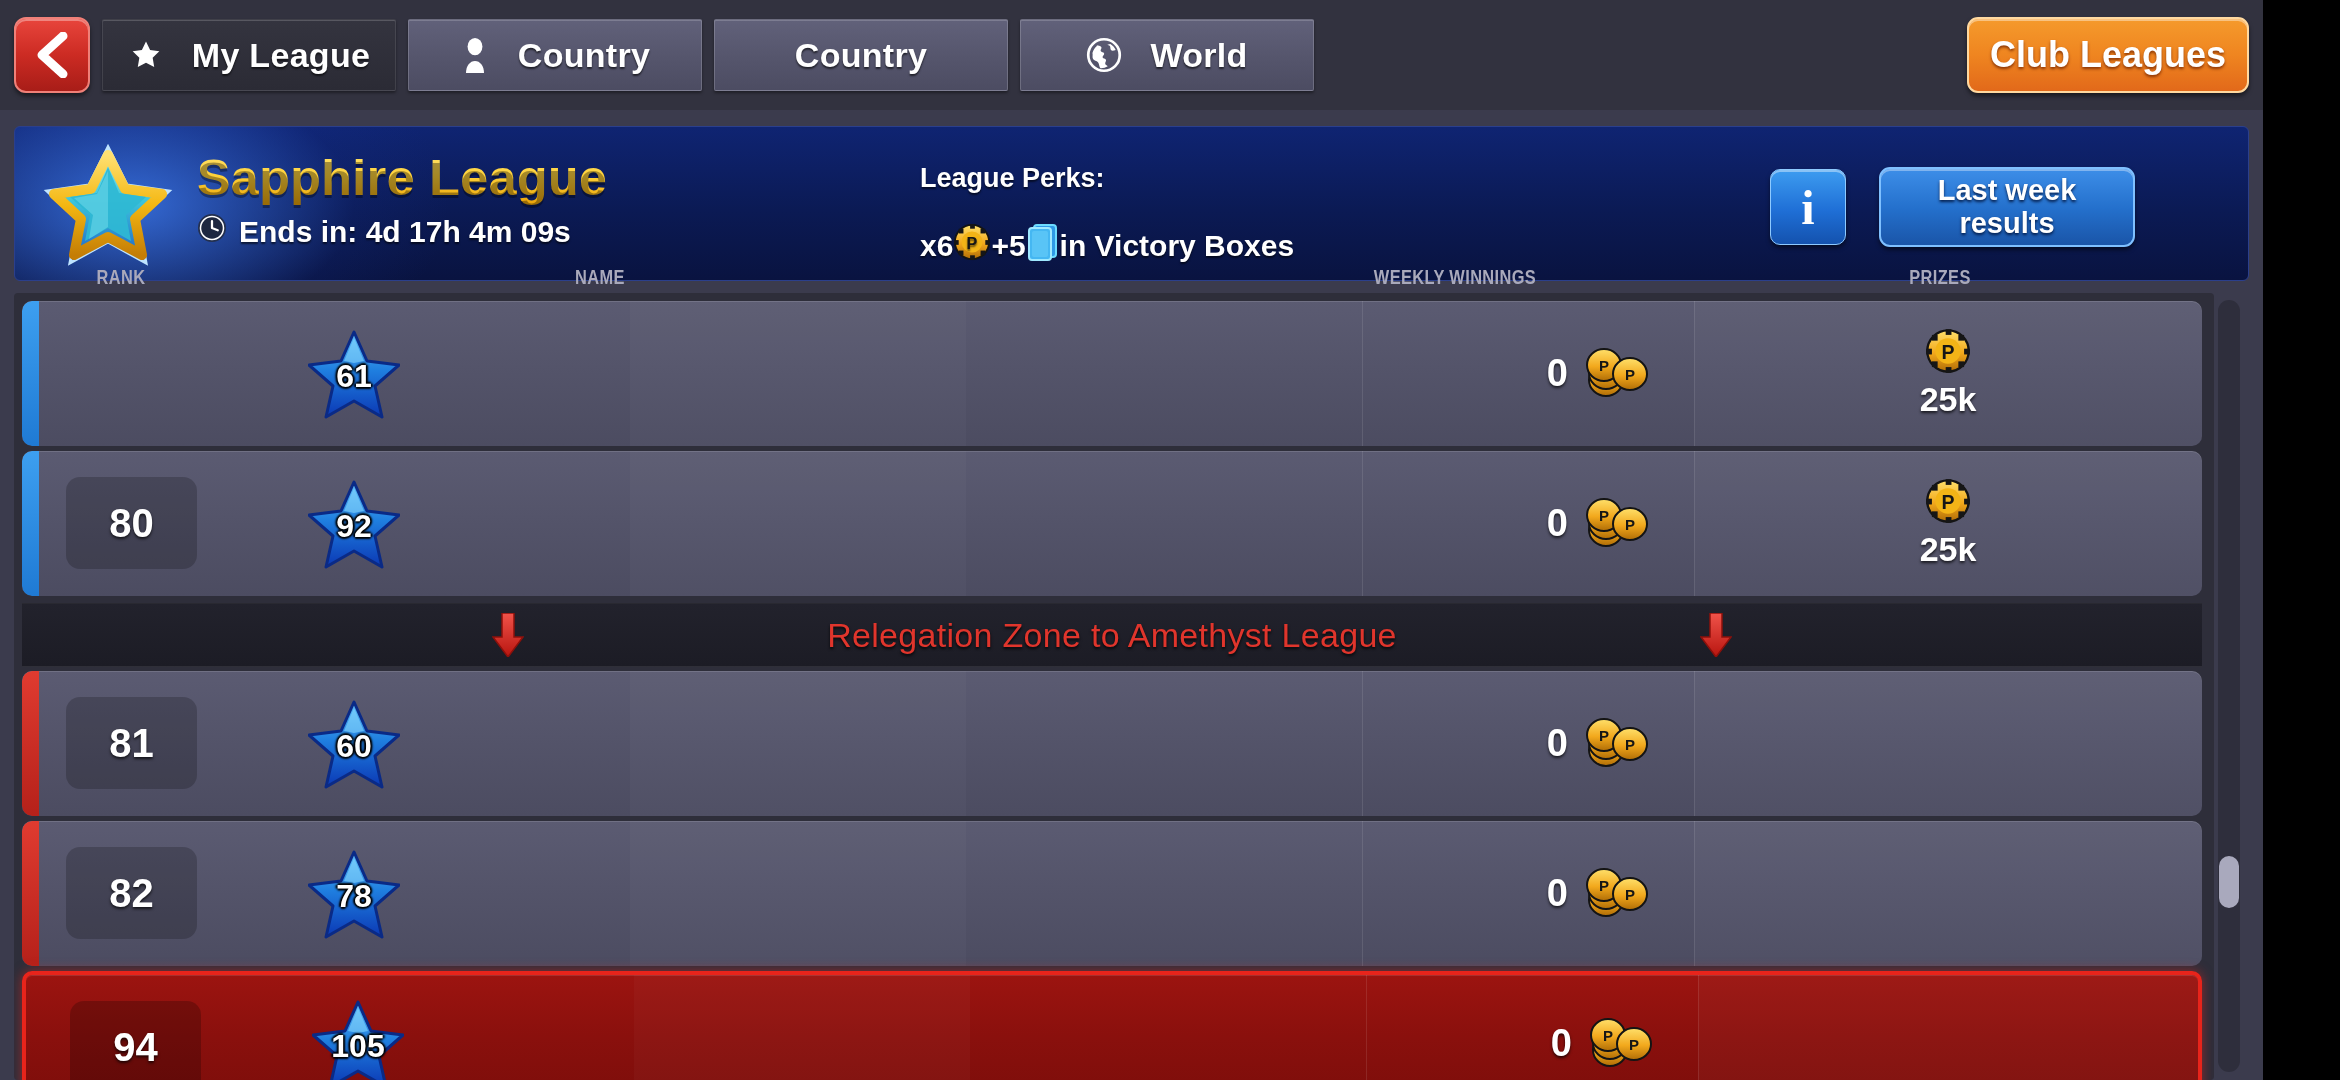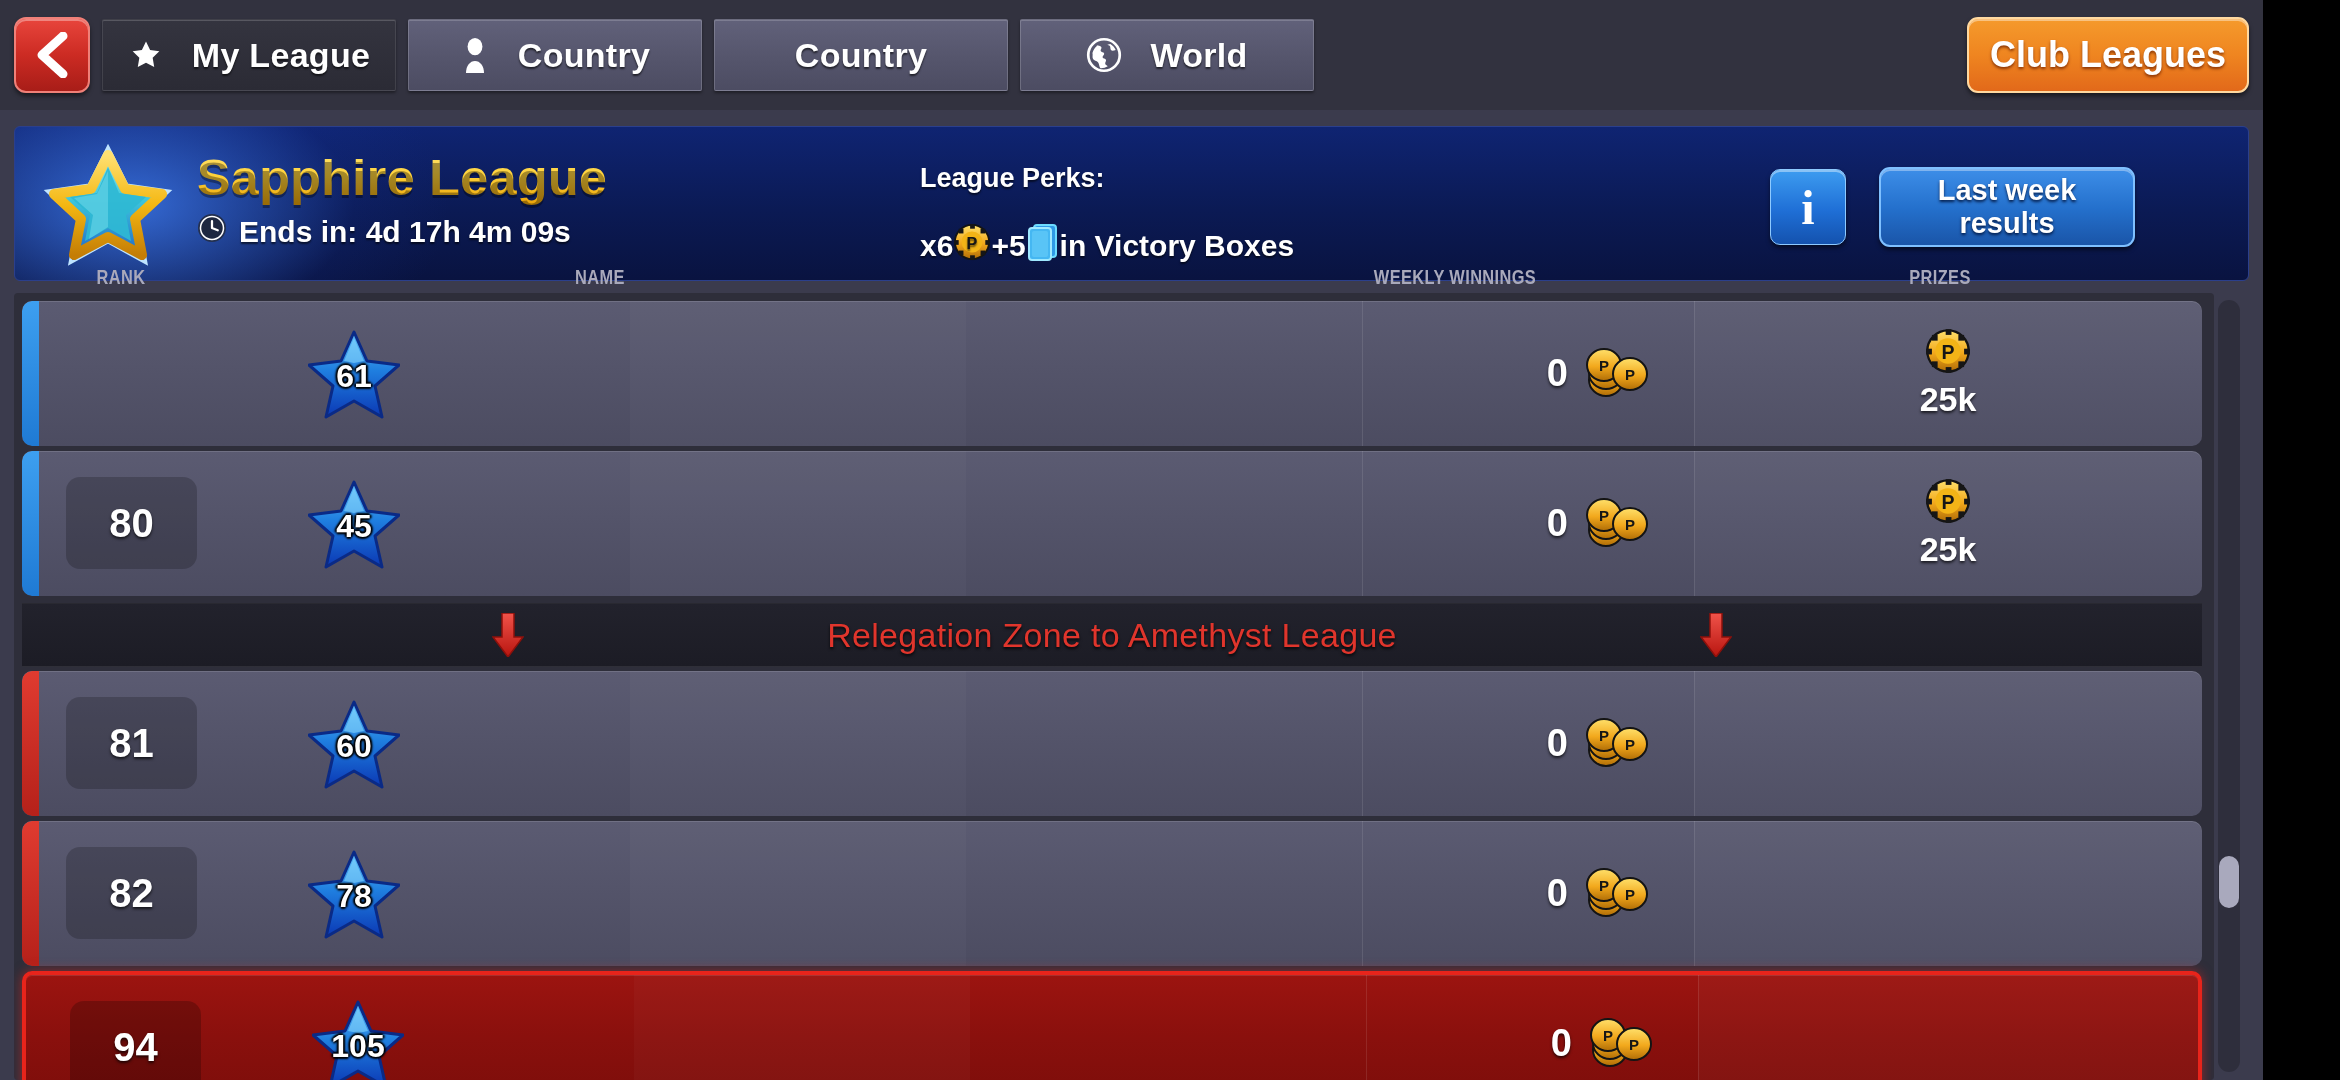--- a/index.html
+++ b/index.html
@@ -475,21 +475,21 @@
     <span class="colsep" style="left:1672px"></span>
 
     <div class="cell-rank">80</div>
 
     <div class="cell-name">
       <span class="lvl-star">
   <svg width="92" height="90" viewBox="0 0 92 90">
     <path d="M46 3 L59 32 L91 36 L67 57 L74 88 L46 72 L18 88 L25 57 L1 36 L33 32 Z" fill="url(#gStarBlue)" stroke="#0a2a86" stroke-width="3" stroke-linejoin="round"></path>
     <path d="M46 9 L56 32 L46 34 L36 32 Z" fill="#8ddcff" opacity=".55"></path>
   </svg>
-  <span class="lvl-num">45</span></span>
+  <span class="lvl-num">92</span></span>
     </div>
 
     <div class="cell-winnings">
       <span class="wval">0</span>
       <span>
   <svg width="66" height="52" viewBox="0 0 66 52">
     <g>
       <ellipse cx="22" cy="34" rx="17" ry="16" fill="url(#gCoin)" stroke="#141414" stroke-width="2"></ellipse>
       <ellipse cx="22" cy="27" rx="17" ry="16" fill="url(#gCoin)" stroke="#141414" stroke-width="2"></ellipse>
       <ellipse cx="20" cy="19" rx="17" ry="16" fill="url(#gCoin)" stroke="#141414" stroke-width="2"></ellipse>

